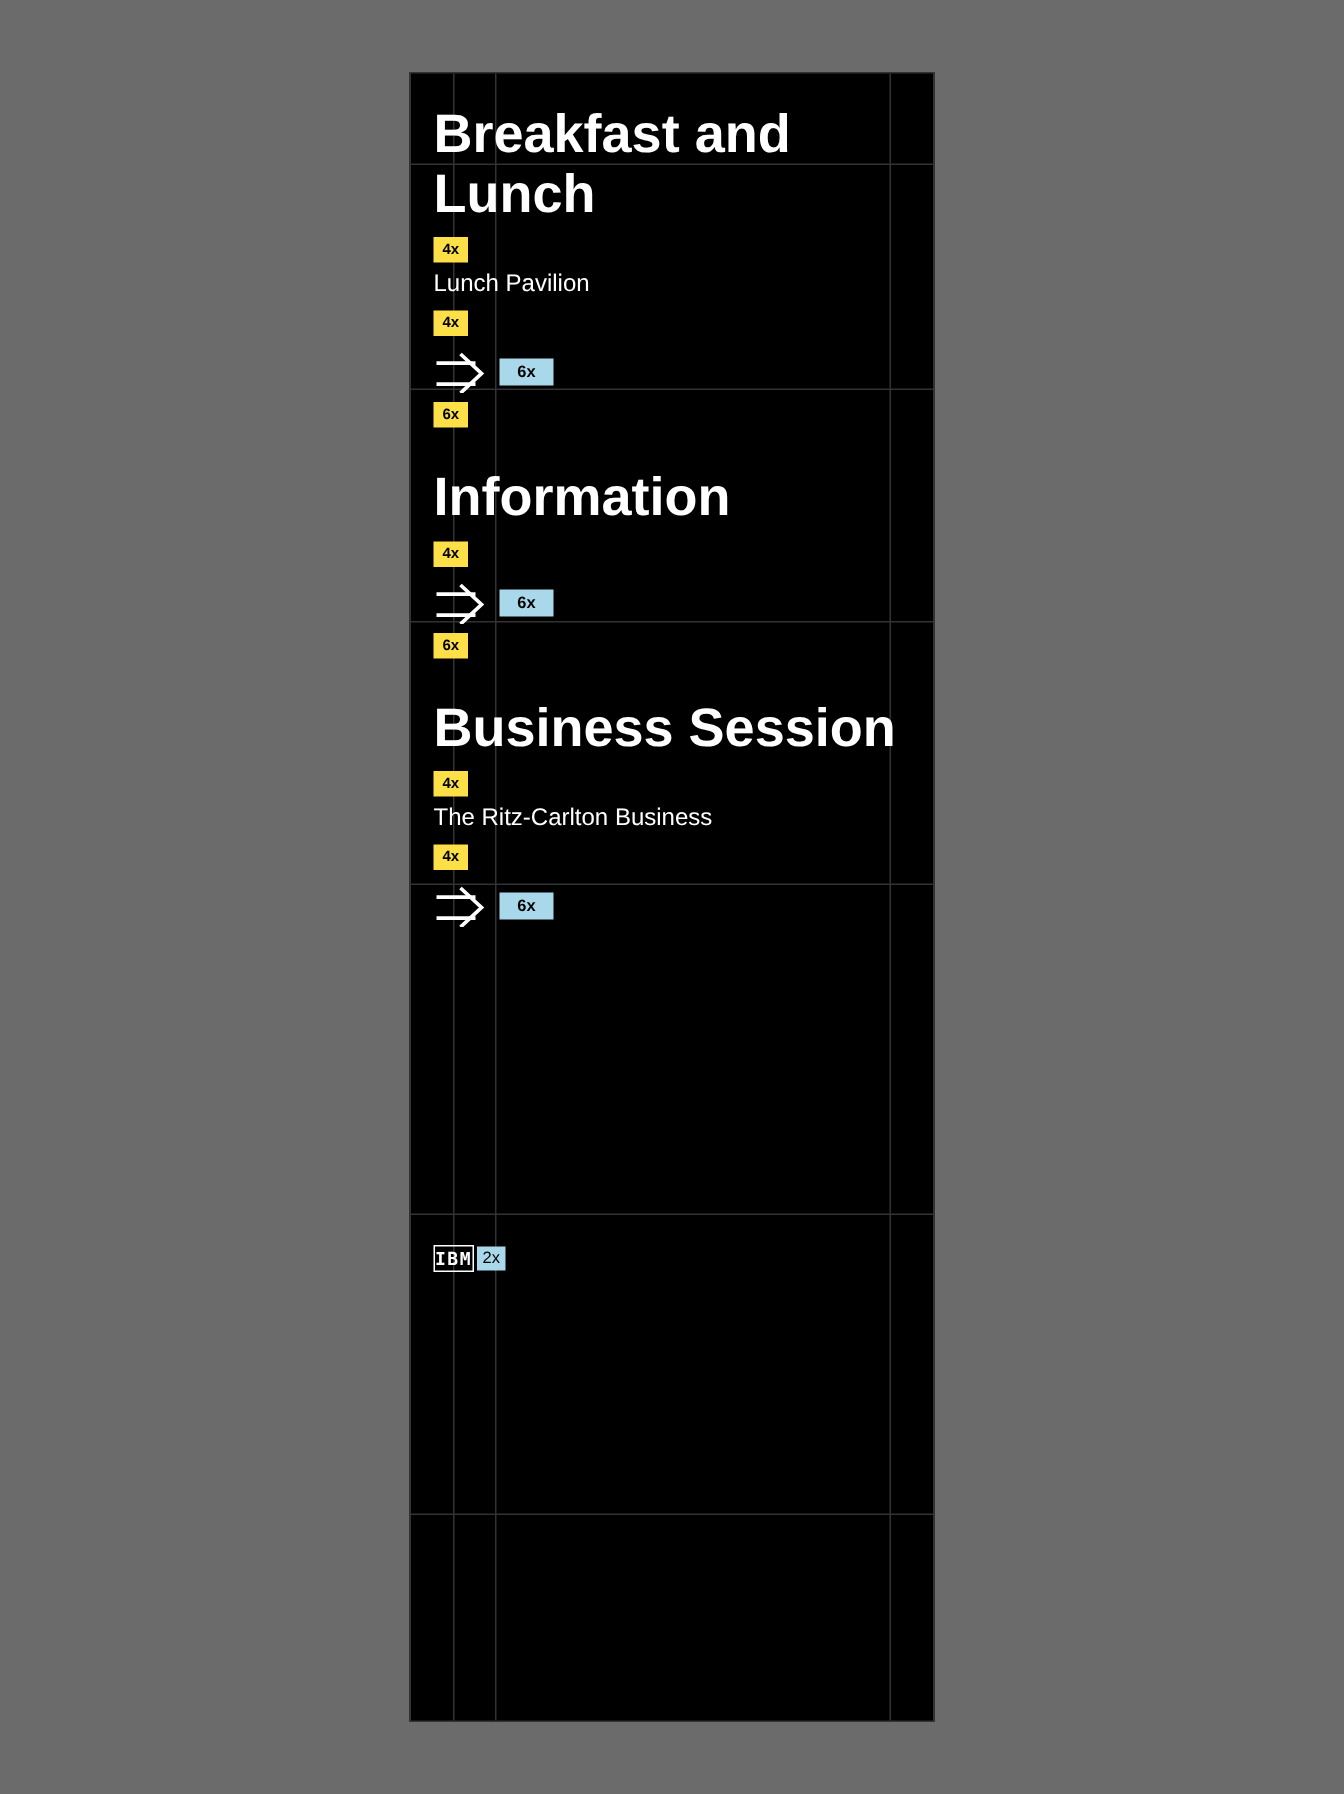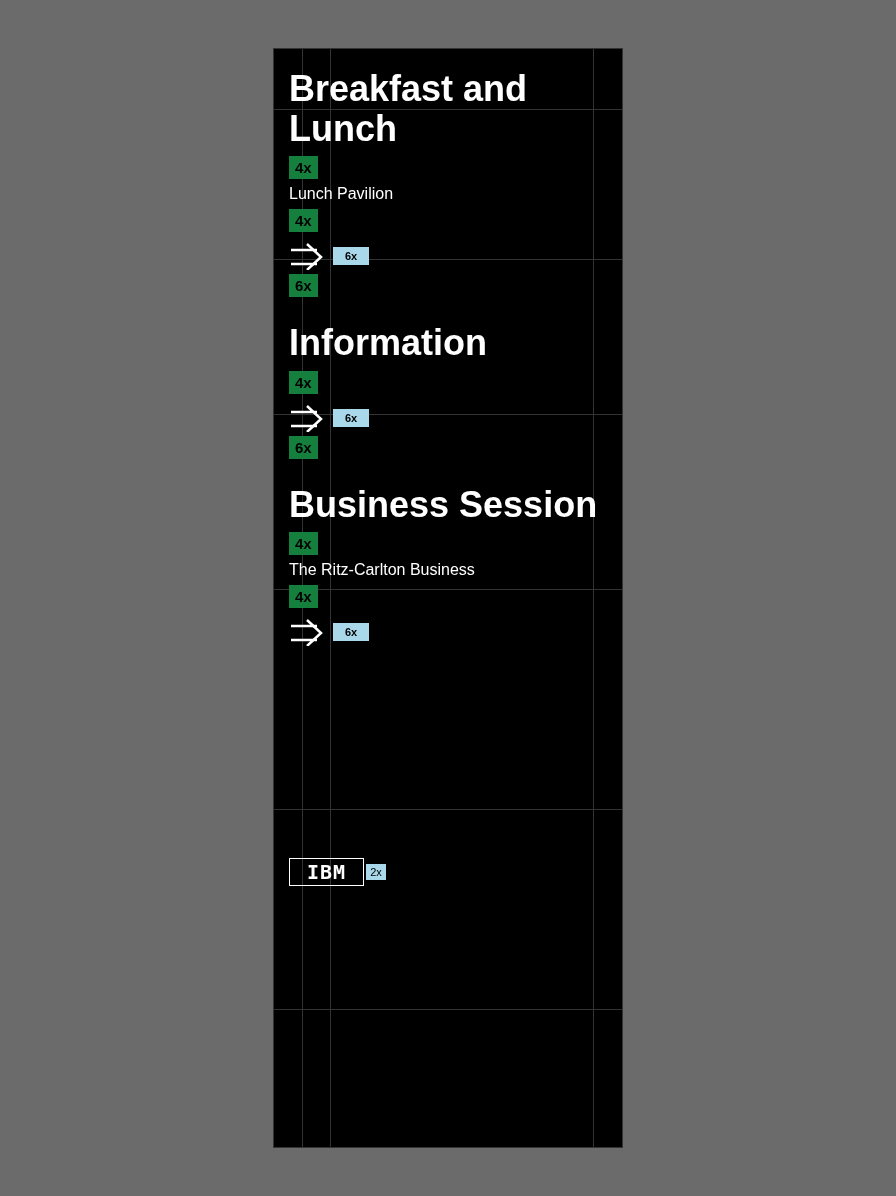--- a/index.html
+++ b/index.html
@@ -54,23 +54,23 @@
     .section-title {
       color: #ffffff;
       font-size: 36px;
       font-weight: bold;
       line-height: 1.1;
       margin-bottom: 8px;
     }
 
     .badge {
       display: inline-block;
-      background-color: #15803d;
+      background-color: #fde047;
       color: #000;
-      font-size: 15px;
+      font-size: 10px;
       font-weight: bold;
       padding: 3px 6px;
       margin-bottom: 6px;
     }
 
     .venue-text {
       color: #ffffff;
       font-size: 16px;
       margin-bottom: 6px;
     }
@@ -111,25 +111,25 @@
     }
 
     .ibm-logo {
       display: flex;
       align-items: center;
       margin-top: 8px;
     }
 
     .ibm-text {
       color: #ffffff;
-      font-size: 20px;
+      font-size: 12px;
       font-weight: bold;
       letter-spacing: 1px;
       border: 1px solid #fff;
-      padding: 1px 17px;
+      padding: 1px 0;
       font-family: monospace;
     }
 
     .ibm-badge {
       display: inline-block;
       background-color: #a8d8ea;
       color: #000;
       font-size: 11px;
       font-weight: normal;
       padding: 2px 4px;

